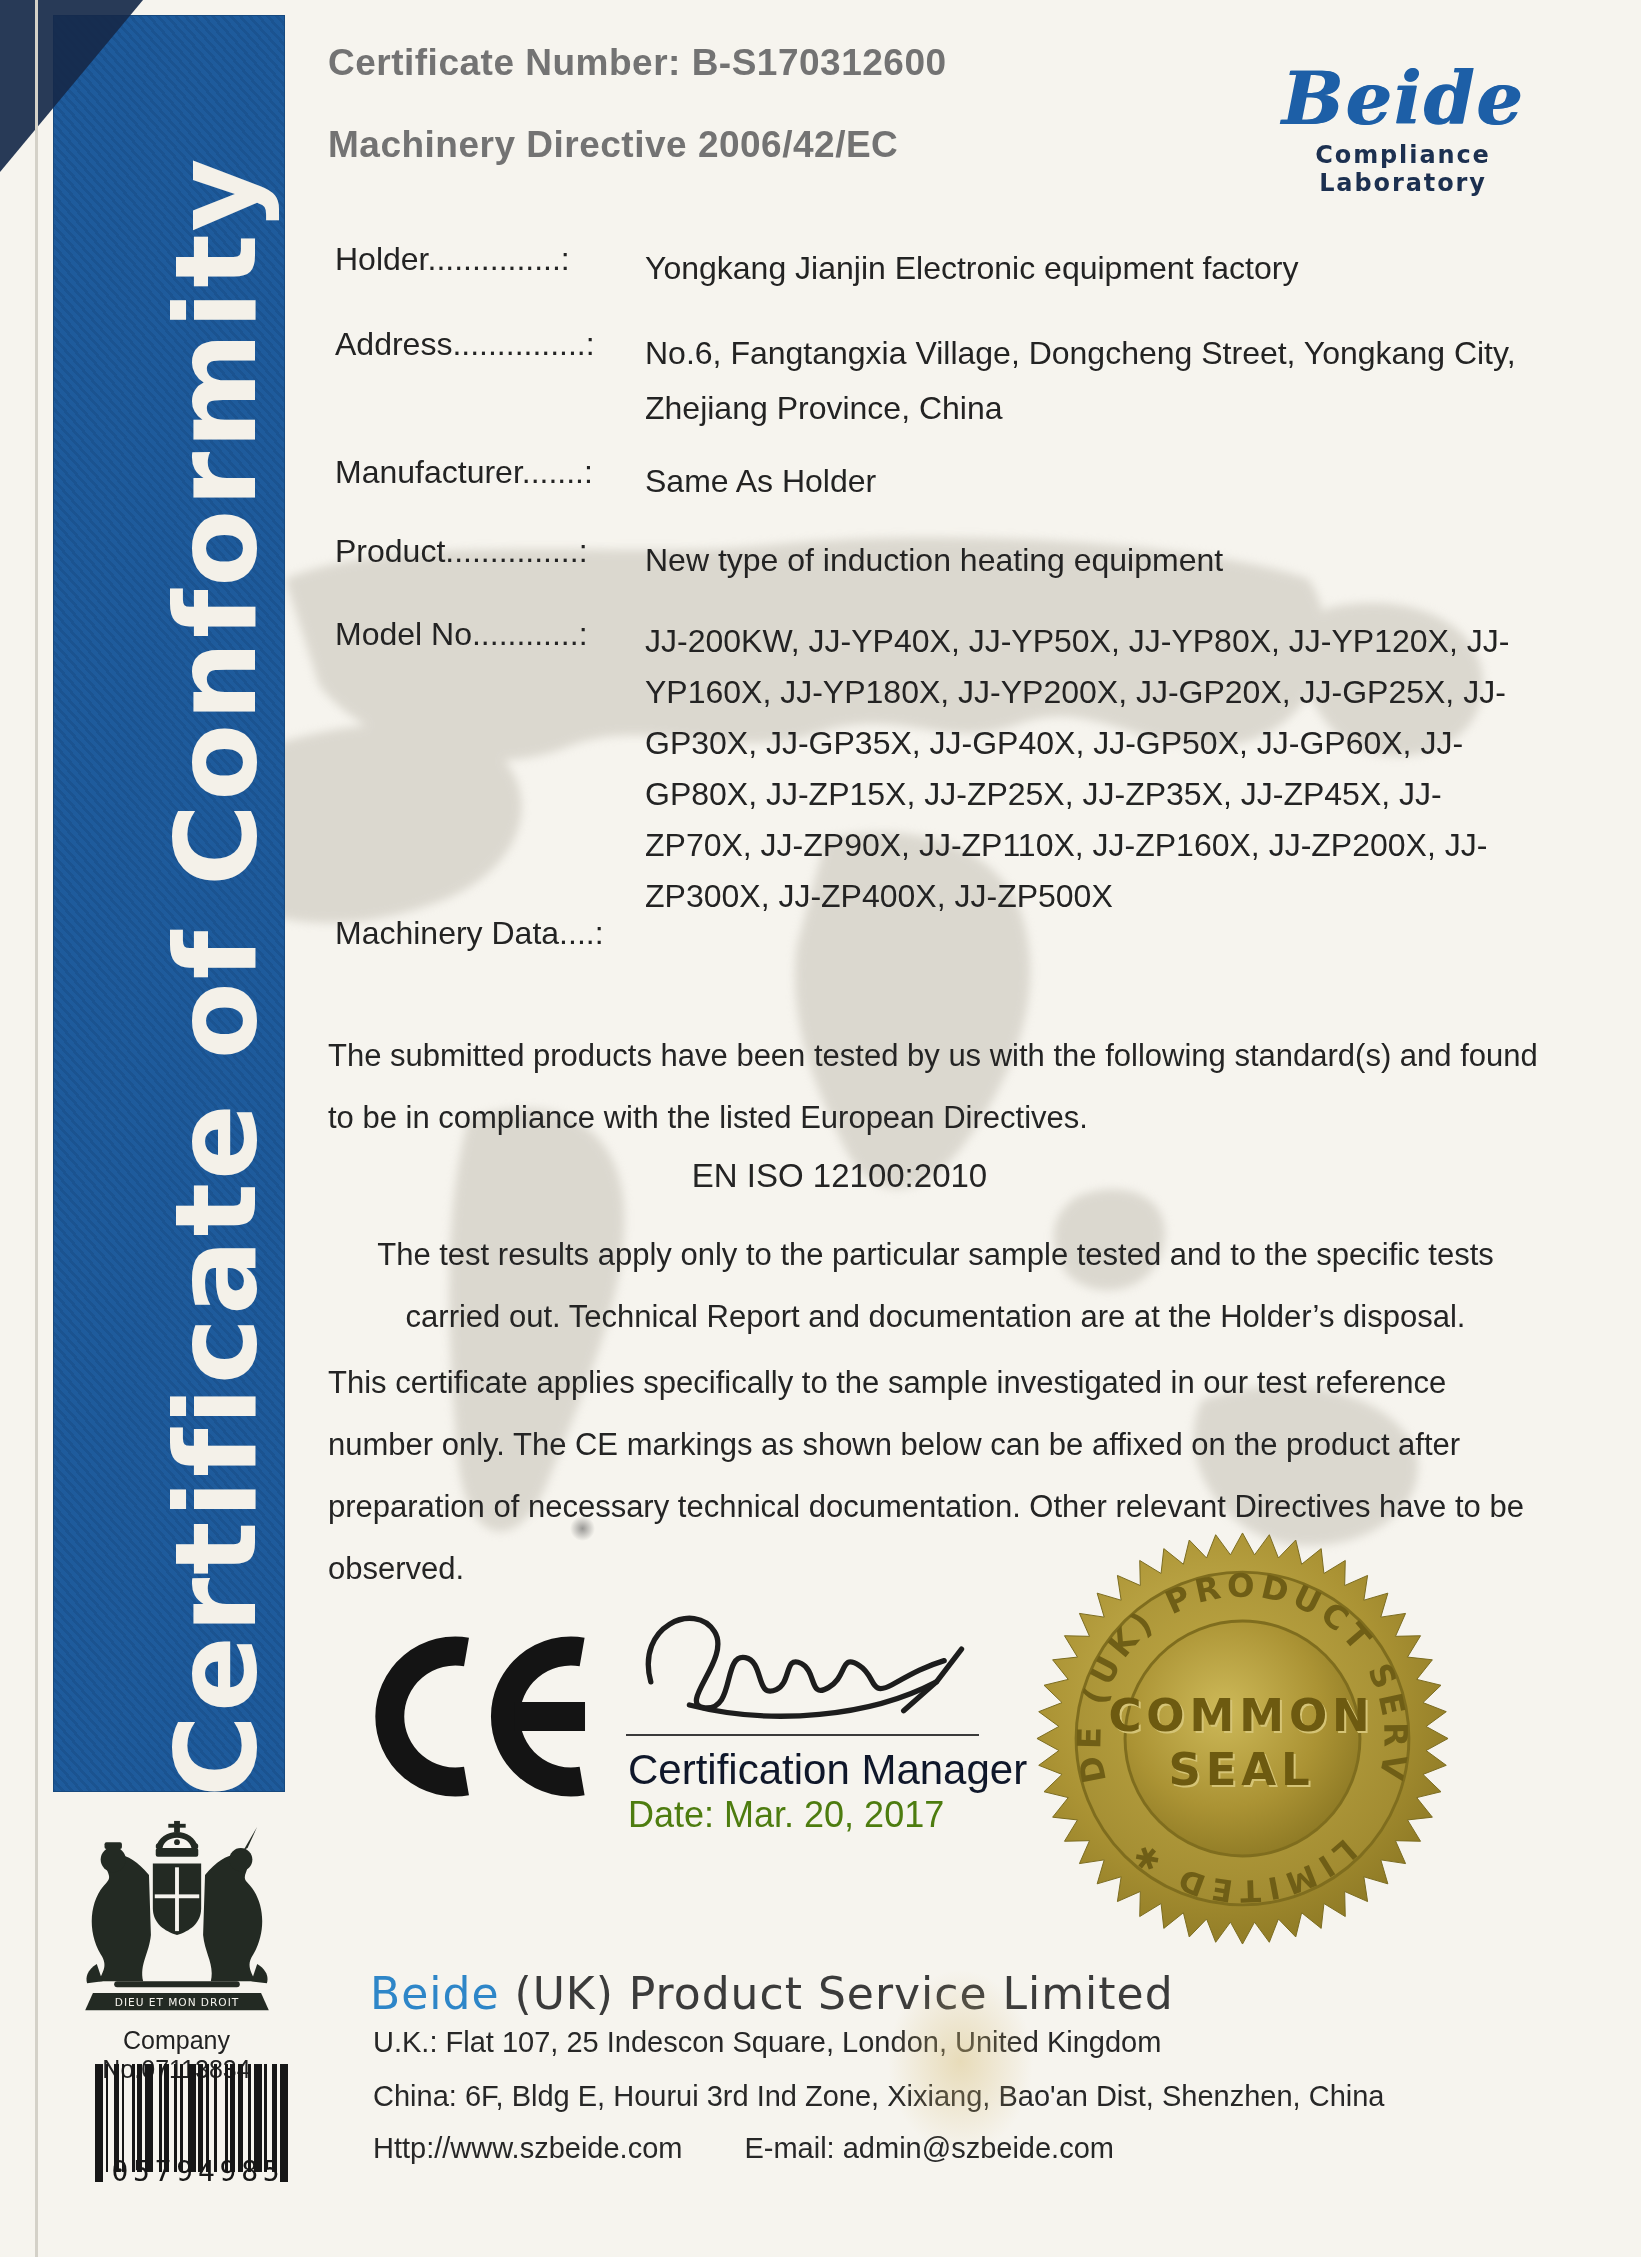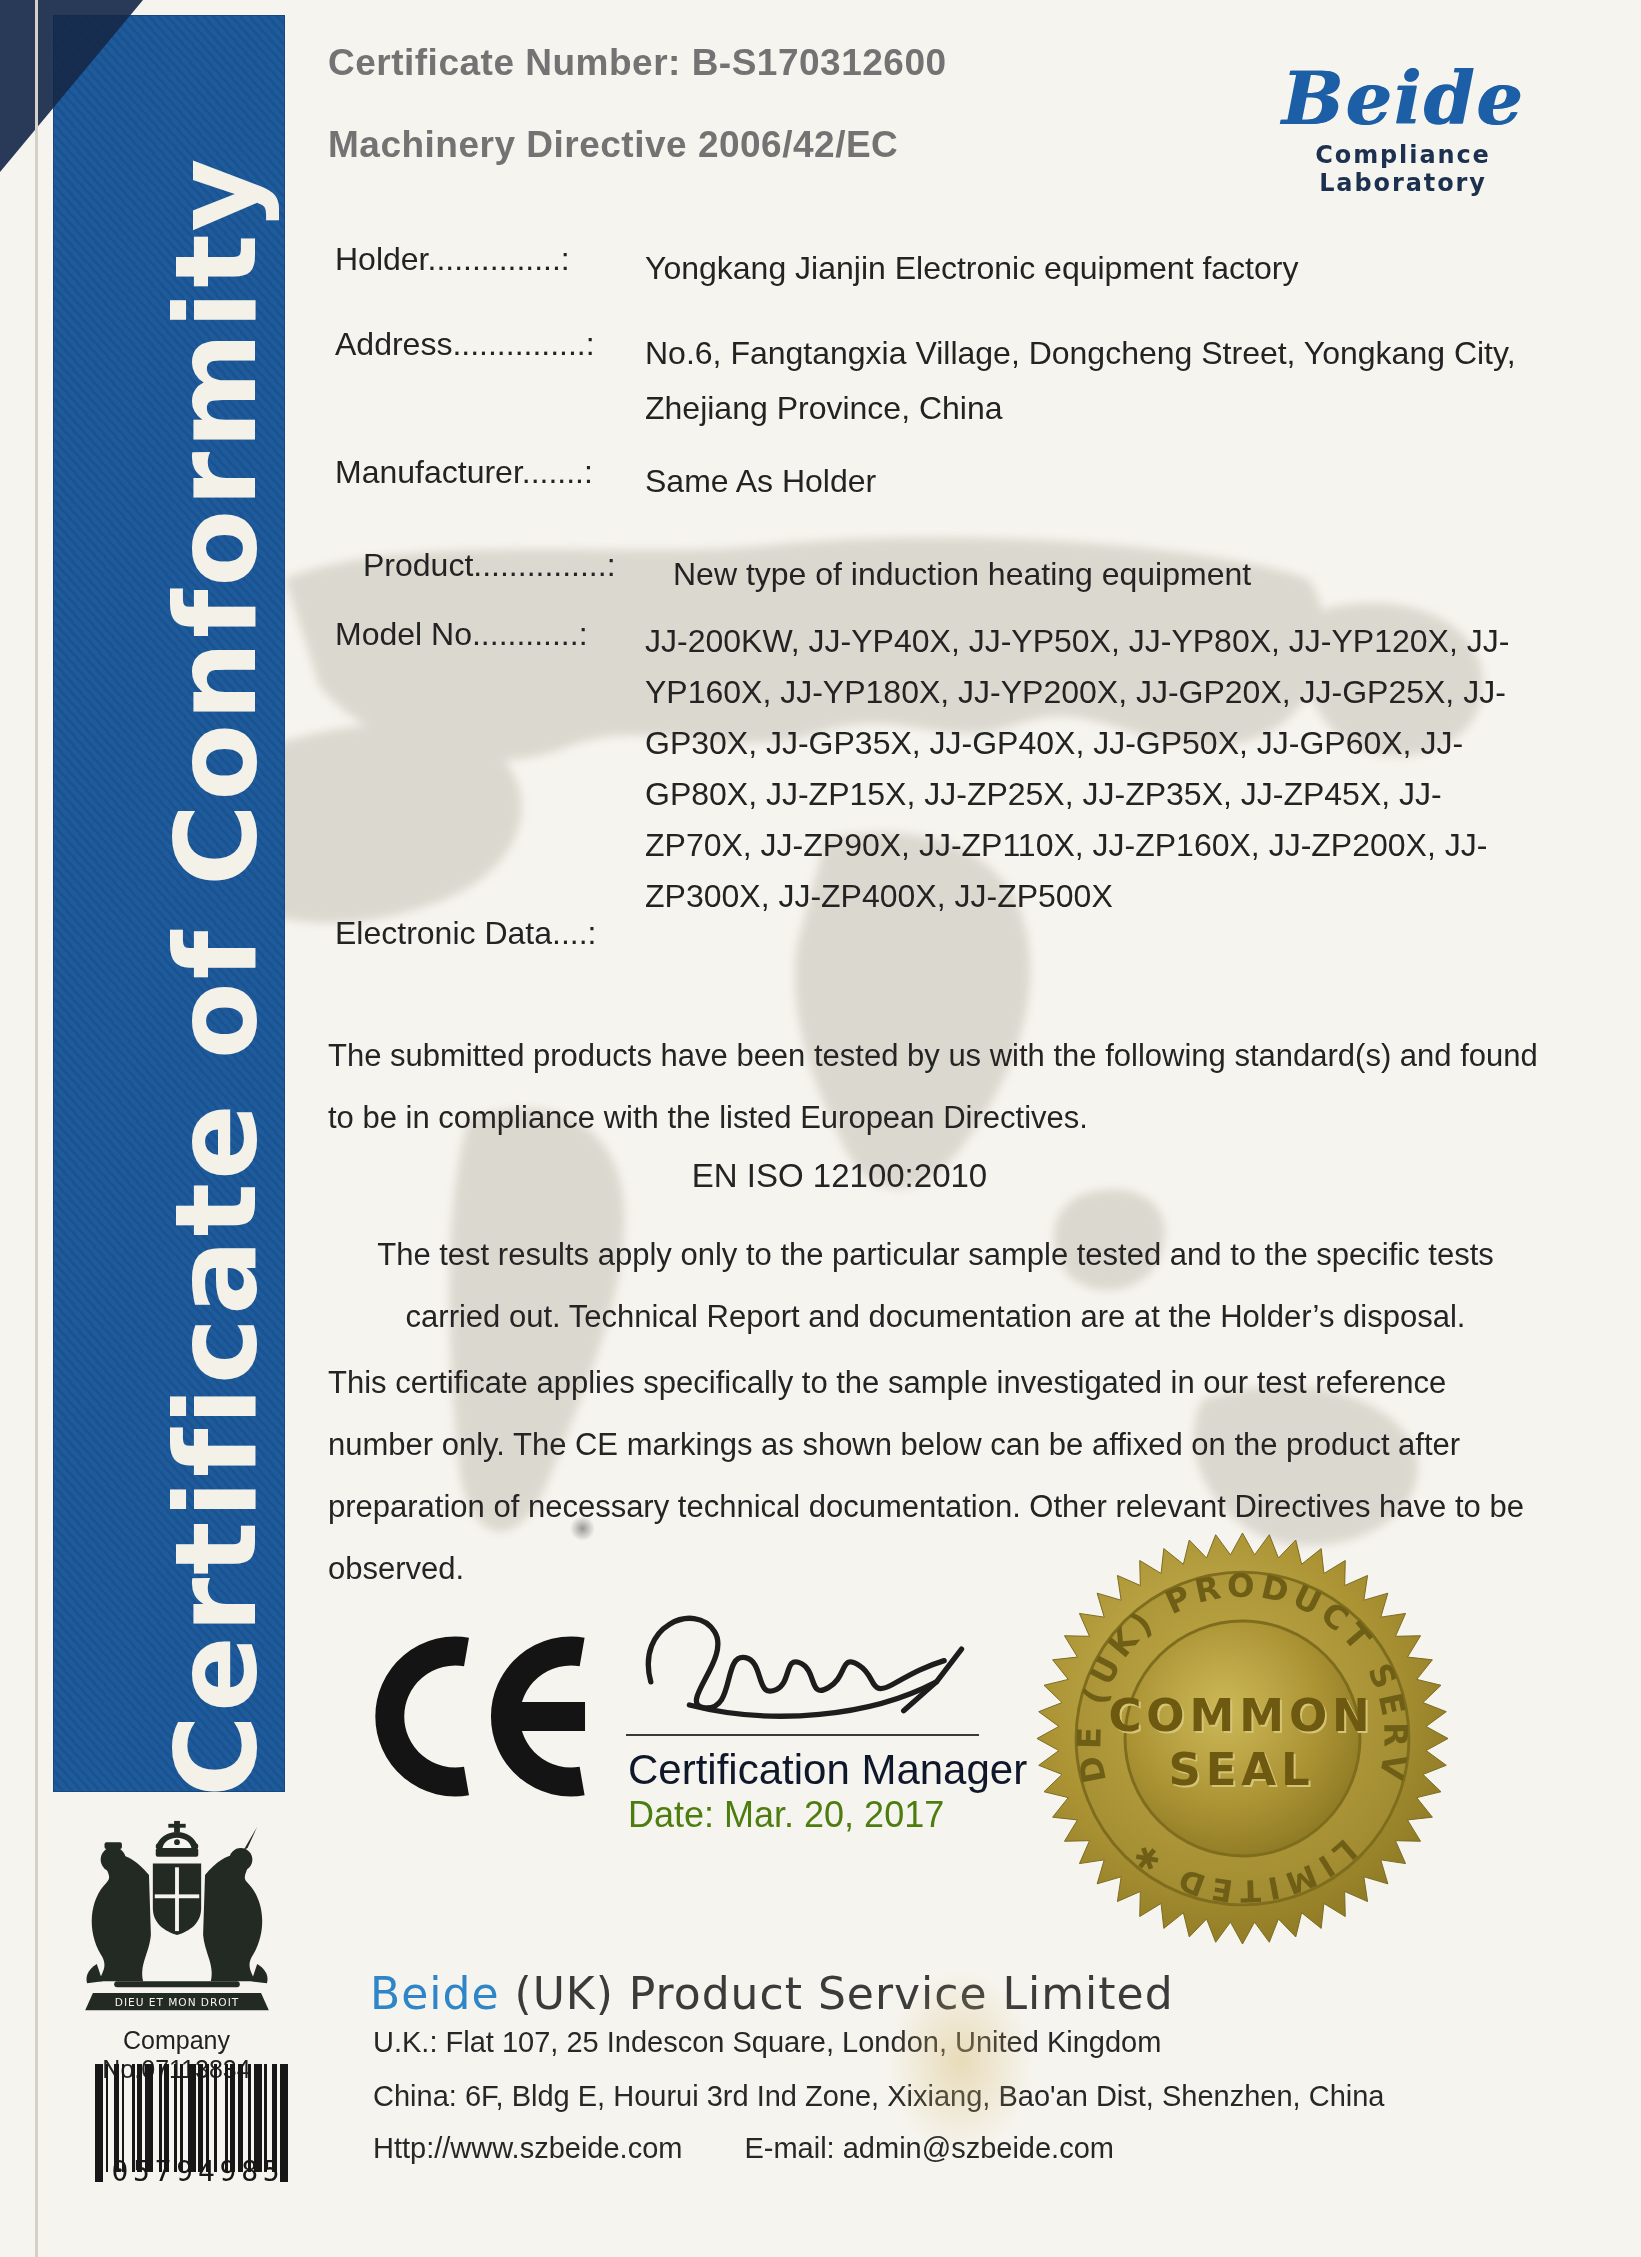--- a/index.html
+++ b/index.html
@@ -41,21 +41,21 @@
     text-shadow:1px 0 0 #1d5fa7;
   }
   .logo-sub{
     margin-top:3.9px;font-family:"DejaVu Sans",sans-serif;font-weight:bold;
     font-size:24px;color:#1c3050;letter-spacing:1.9px;
   }
   
   .field-label{position:absolute;left:335px;font-size:32px;color:#232323;}
   .field-value{position:absolute;left:645px;width:903px;font-size:32px;line-height:55px;color:#232323;}
   .t-holder{top:241px;} .t-address{top:326px;} .t-manu{top:454px;}
-  .t-product{top:547px;margin-left:28px;} .t-model{top:616px;} .t-tech{top:915px;}
+  .t-product{top:533px;} .t-model{top:616px;} .t-tech{top:915px;}
   .model-value{line-height:51px;}
   
   .para{position:absolute;left:328px;width:1215px;font-size:31px;line-height:62px;color:#242424;}
   .para1{top:1025px;}
   .standard{position:absolute;left:328px;top:1157px;width:1023px;text-align:center;font-size:33px;color:#242424;}
   .para2{top:1224px;text-align:center;}
   .para3{top:1352px;}
   
   .ce{position:absolute;left:346px;top:1624px;}
   .sig{position:absolute;left:618px;top:1591px;}
@@ -126,21 +126,21 @@
 
   <div class="field-label t-manu">Manufacturer.......:</div>
   <div class="field-value t-manu">Same As Holder</div>
 
   <div class="field-label t-product">Product...............:</div>
   <div class="field-value t-product">New type of induction heating equipment</div>
 
   <div class="field-label t-model">Model No............:</div>
   <div class="field-value model-value t-model">JJ-200KW, JJ-YP40X, JJ-YP50X, JJ-YP80X, JJ-YP120X, JJ-YP160X, JJ-YP180X, JJ-YP200X, JJ-GP20X, JJ-GP25X, JJ-GP30X, JJ-GP35X, JJ-GP40X, JJ-GP50X, JJ-GP60X, JJ-GP80X, JJ-ZP15X, JJ-ZP25X, JJ-ZP35X, JJ-ZP45X, JJ-ZP70X, JJ-ZP90X, JJ-ZP110X, JJ-ZP160X, JJ-ZP200X, JJ-ZP300X, JJ-ZP400X, JJ-ZP500X</div>
 
-  <div class="field-label t-tech">Electronic Data....:</div>
+  <div class="field-label t-tech">Machinery Data....:</div>
 
   <div class="para para1">The submitted products have been tested by us with the following standard(s) and found to be in compliance with the listed European Directives.</div>
   <div class="standard">EN ISO 12100:2010</div>
   <div class="para para2">The test results apply only to the particular sample tested and to the specific tests carried out. Technical Report and documentation are at the Holder’s disposal.</div>
   <div class="para para3">This certificate applies specifically to the sample investigated in our test reference number only. The CE markings as shown below can be affixed on the product after preparation of necessary technical documentation. Other relevant Directives have to be observed.</div>
 
   <svg class="ce" width="241" height="185" viewBox="0 0 250 192">
     <g stroke="#141414" stroke-width="30" fill="none">
       <path d="M 125 29 A 68 68 0 1 0 125 163"></path>
       <path d="M 245 29 A 68 68 0 1 0 245 163"></path>

